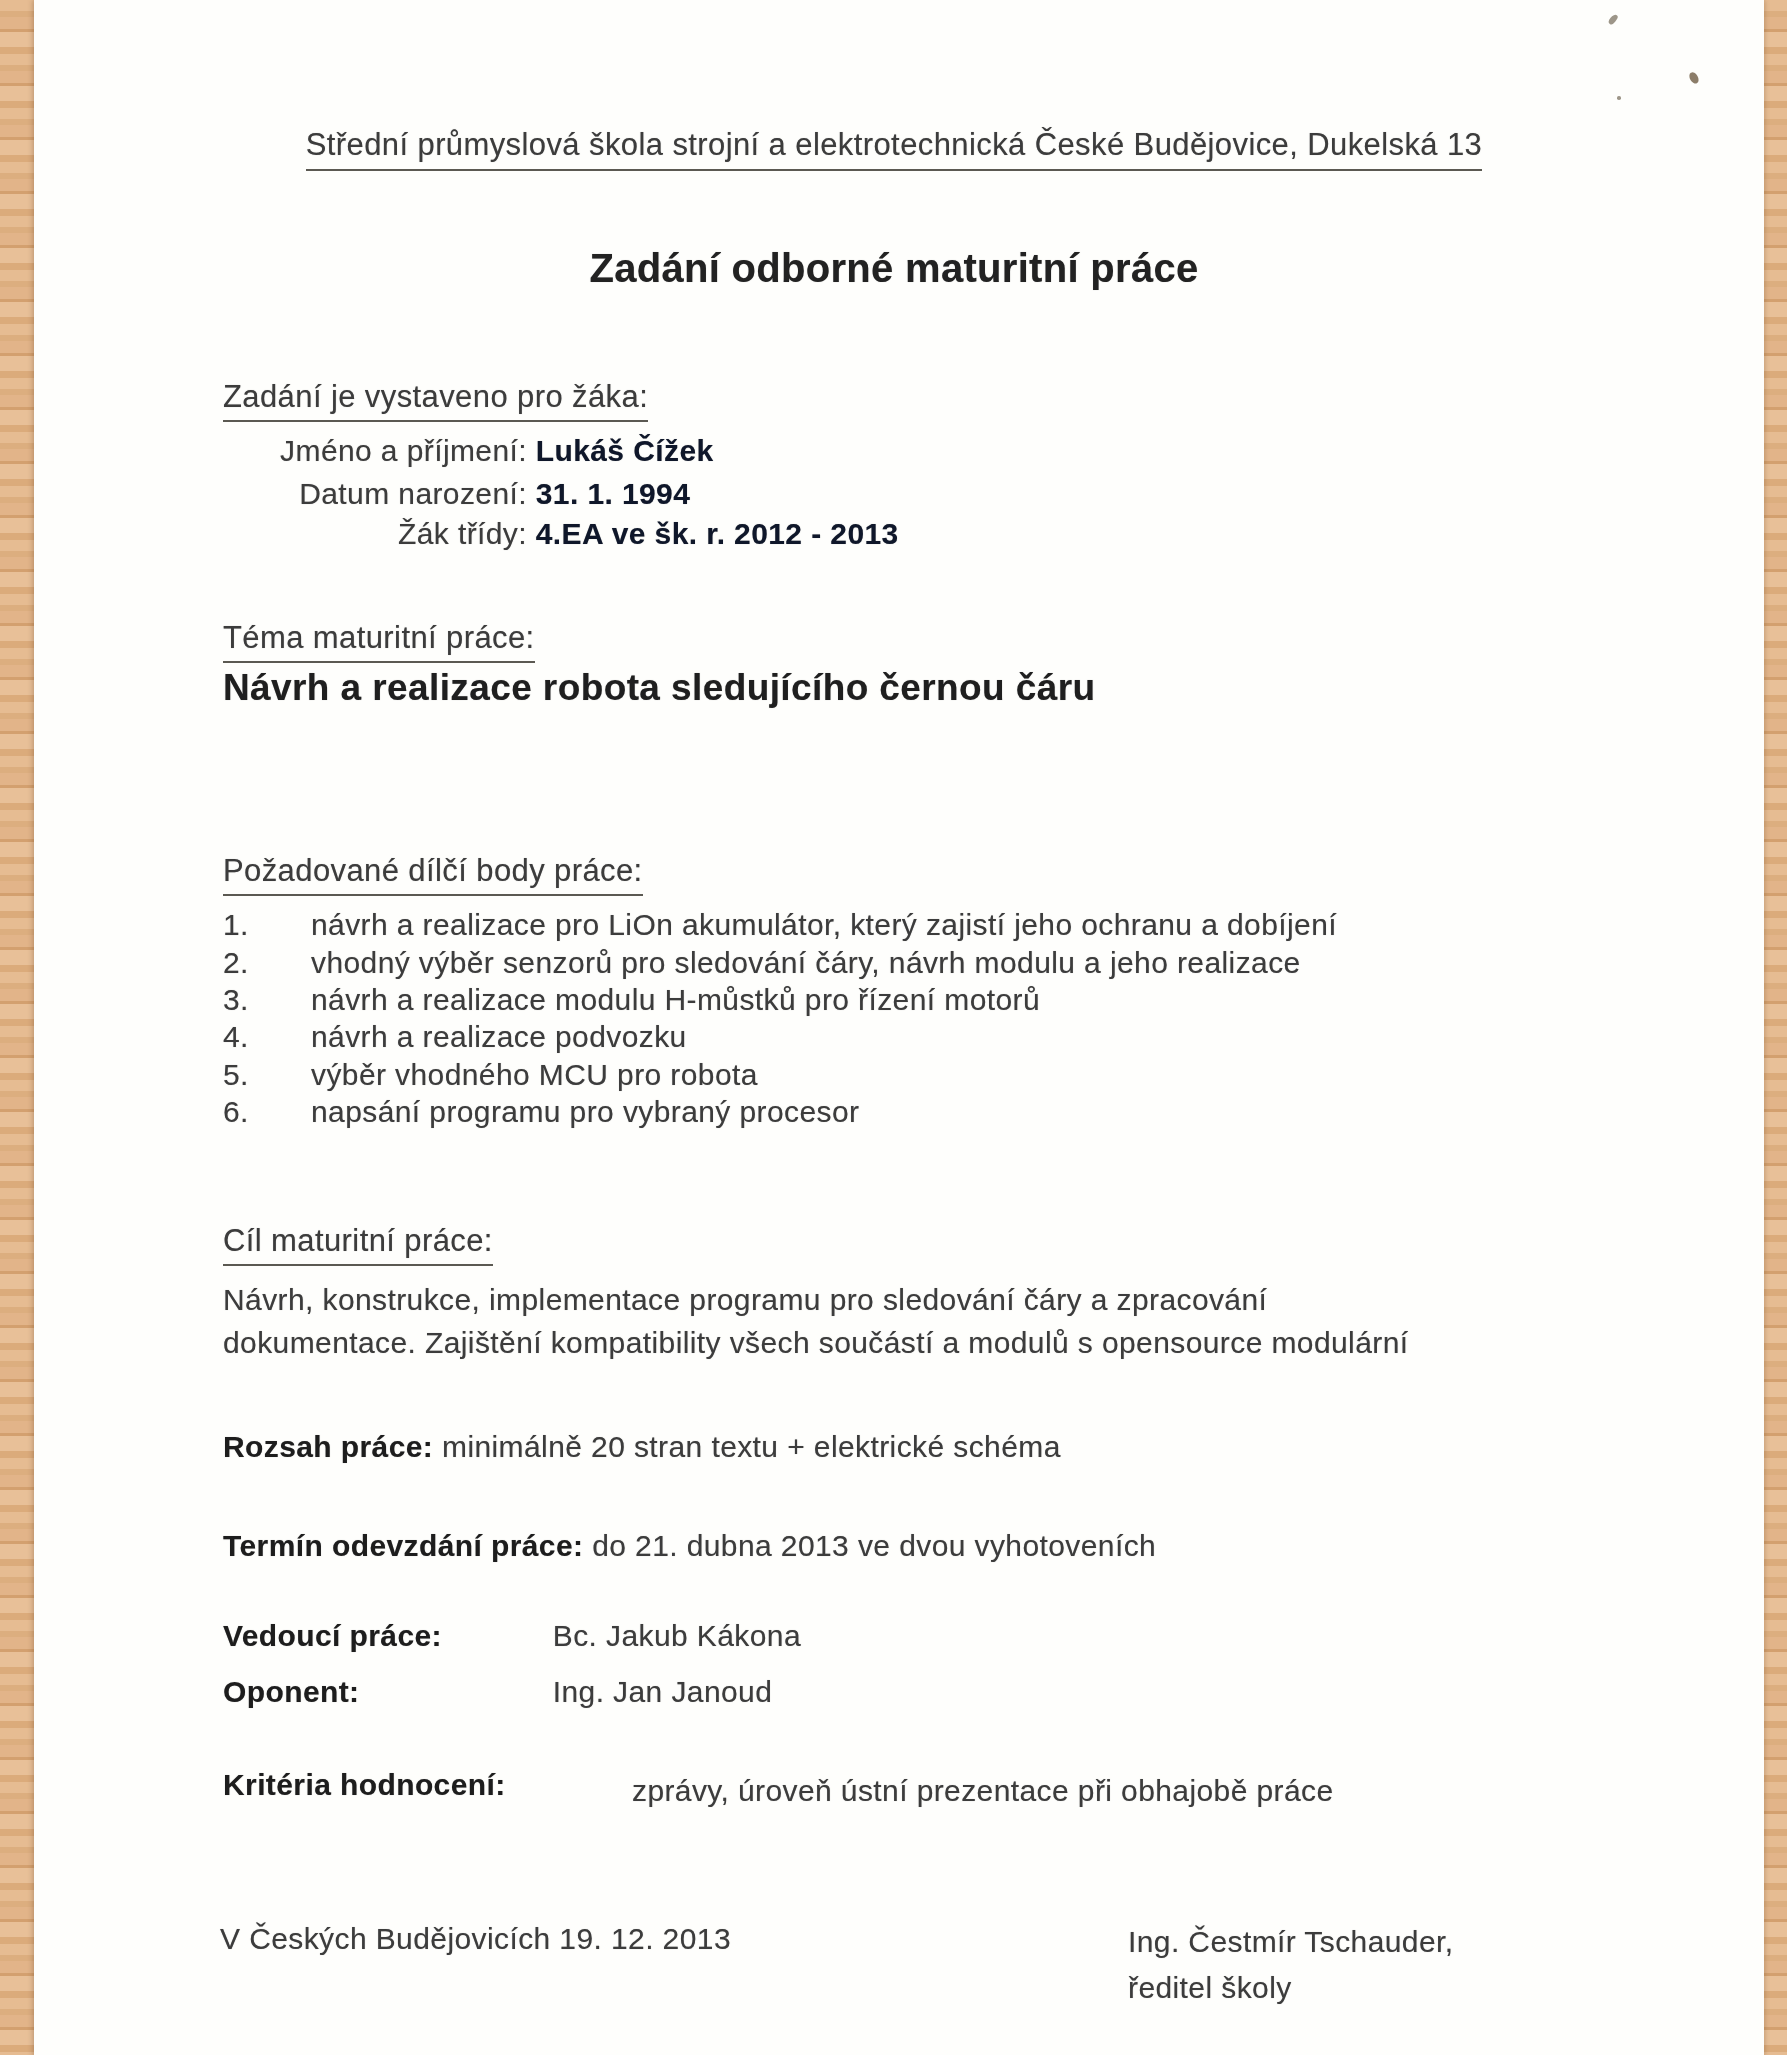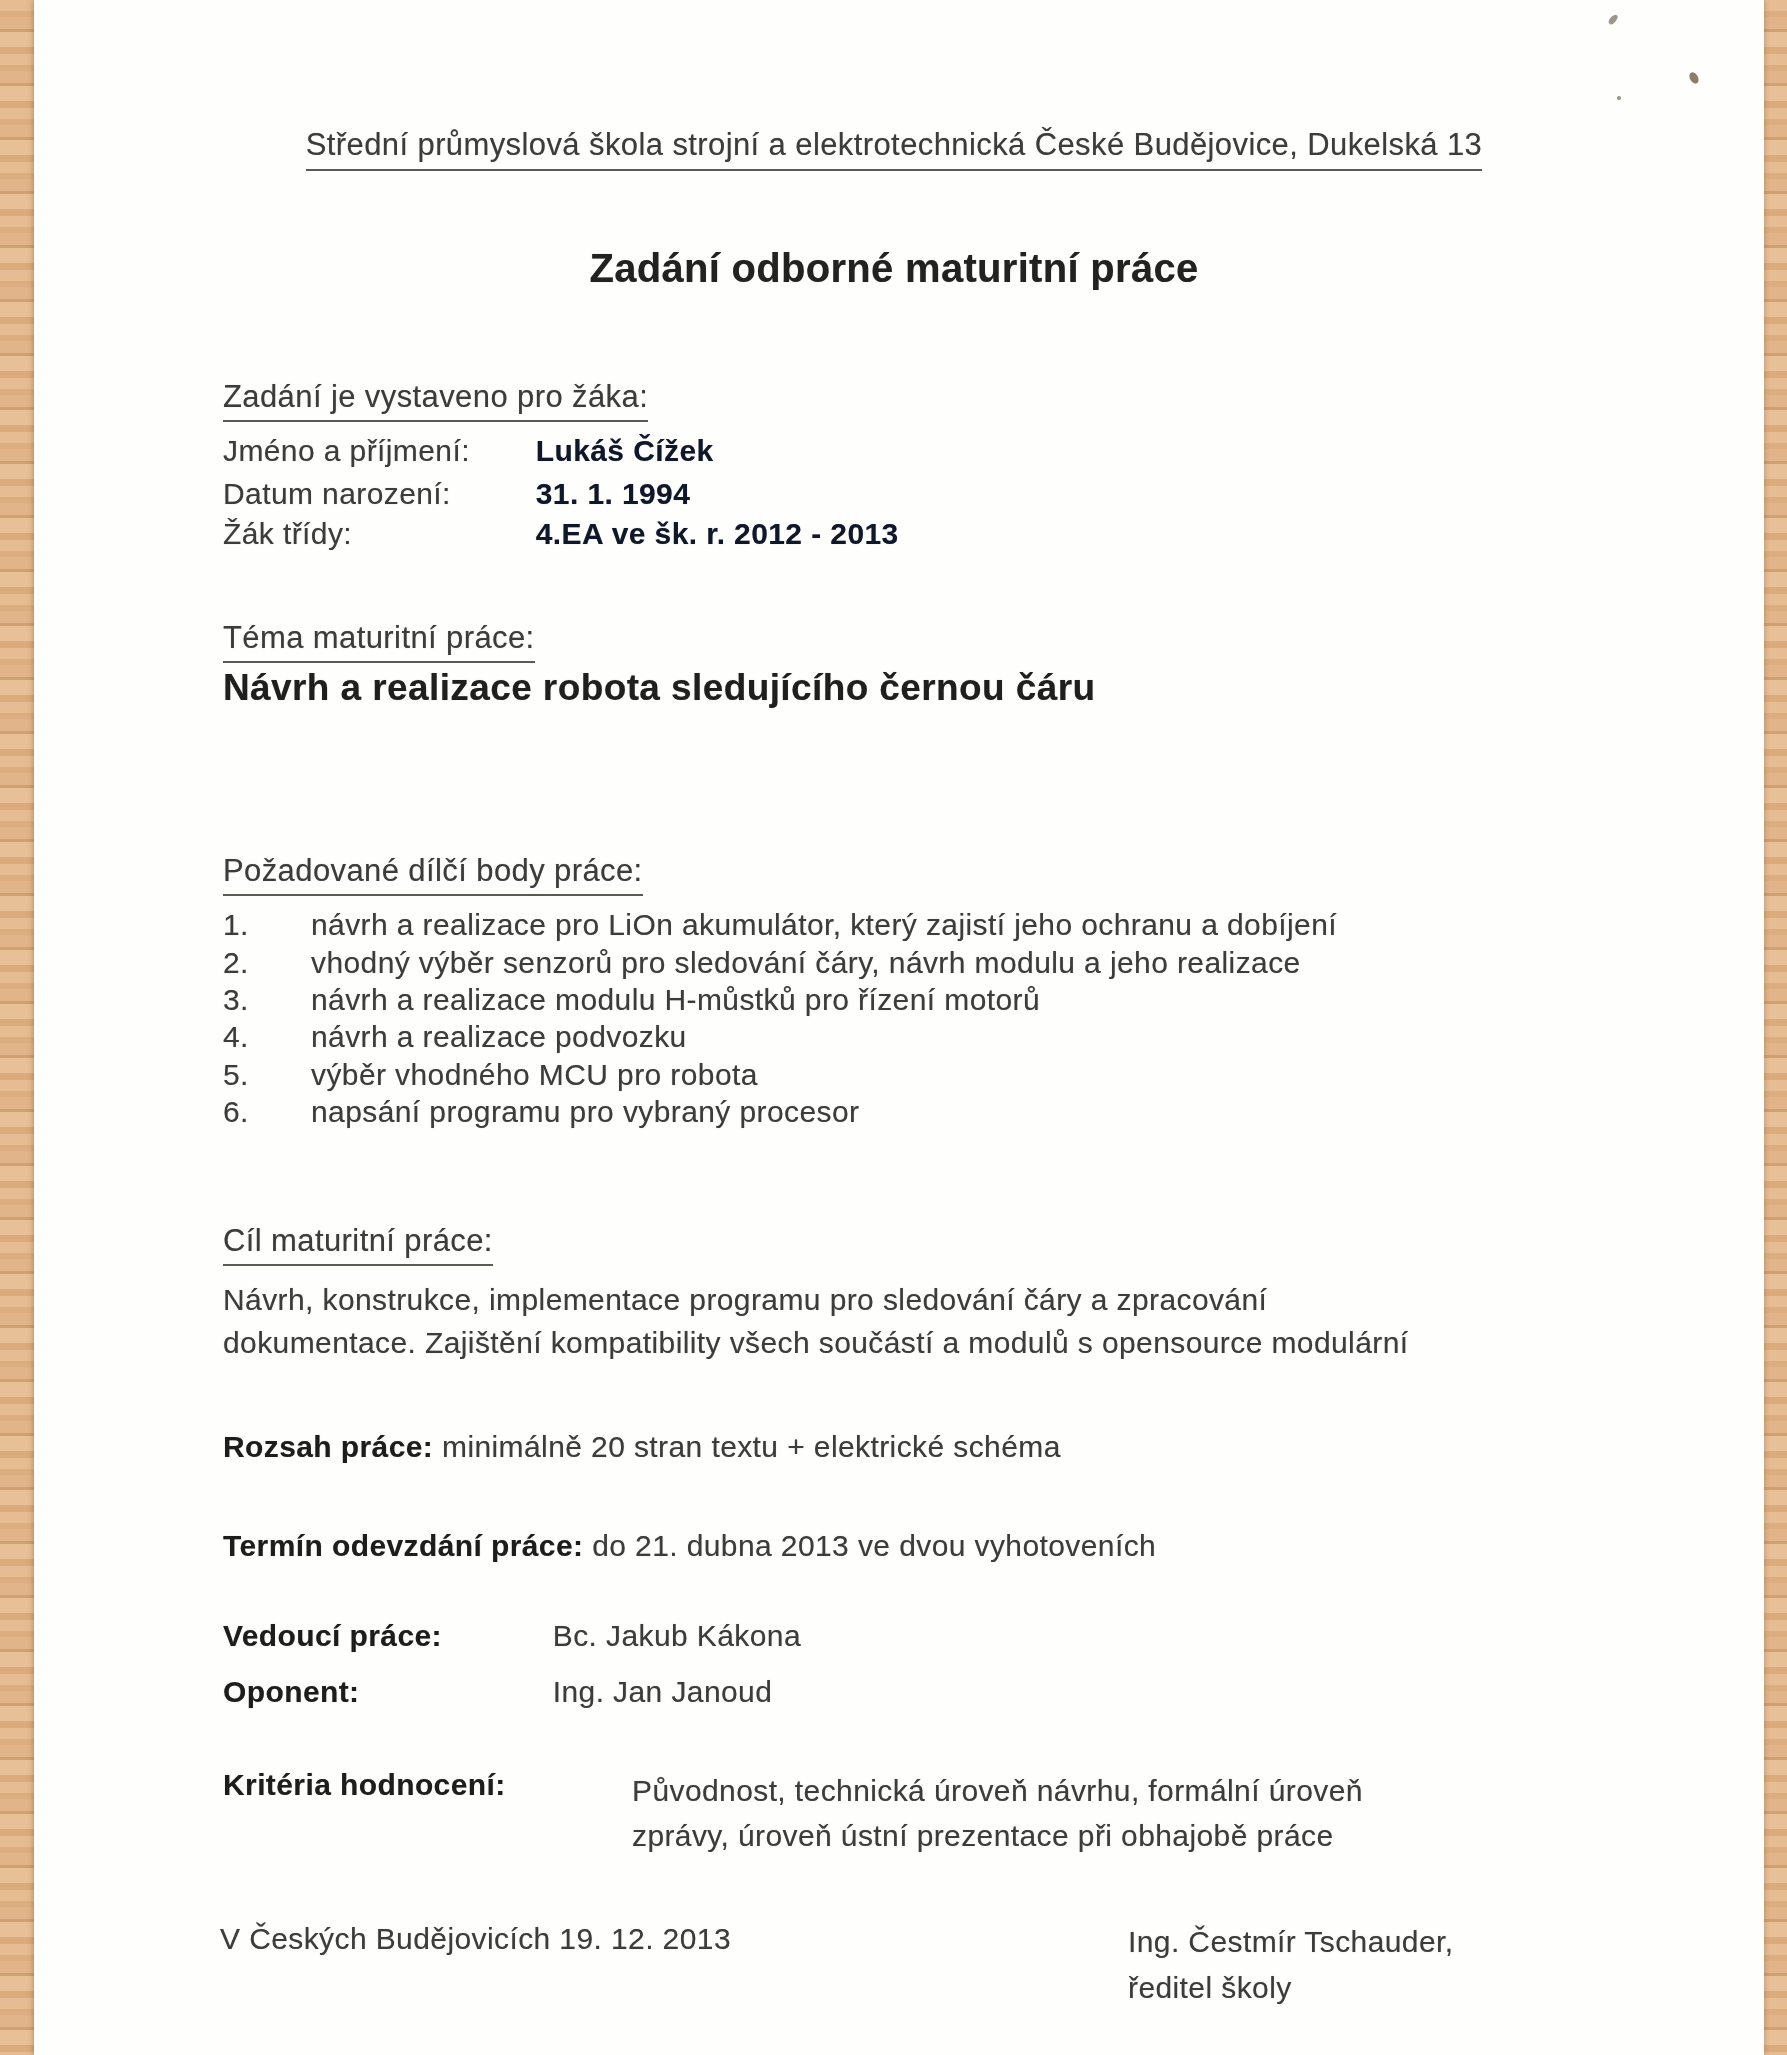--- a/index.html
+++ b/index.html
@@ -53,21 +53,21 @@
   }
 
   .section-heading { font-size: 31px; }
 
   .topic-title {
     font-size: 37px;
     font-weight: bold;
     color: #1f1f1f;
   }
 
-  .label { display: inline-block; }
+  .label { display: inline-block; text-align: right; }
   .value-bold { font-weight: bold; color: #0f172a; }
   .label-bold { font-weight: bold; color: #1d1d1d; }
 
   .field-row .label { width: 304px; }
 
   .list-num { position: absolute; left: 223px; }
   .list-text { position: absolute; left: 311px; }
 
   .para { line-height: 43px; }
 
@@ -164,21 +164,20 @@
   <span class="label-bold" style="display:inline-block; width:321px;">Vedoucí práce:</span>
   <span>Bc. Jakub Kákona</span>
 </div>
 <div class="txt" style="left:223px; top:1675px;">
   <span class="label-bold" style="display:inline-block; width:321px;">Oponent:</span>
   <span>Ing. Jan Janoud</span>
 </div>
 
 <div class="txt label-bold" style="left:223px; top:1768px;">Kritéria hodnocení:</div>
 <div class="txt" style="left:632px; top:1768px; line-height:45px;">
-  <div>Původnost, technická úroveň návrhu, formální úroveň</div>
   <div>zprávy, úroveň ústní prezentace při obhajobě práce</div>
 </div>
 
 <div class="txt" style="left:220px; top:1922px;">V Českých Budějovicích 19. 12. 2013</div>
 <div class="txt" style="left:1128px; top:1919px; width:391px; line-height:46px;">
   <div>Ing. Čestmír Tschauder,</div>
   <div>ředitel školy</div>
 </div>
 
 

